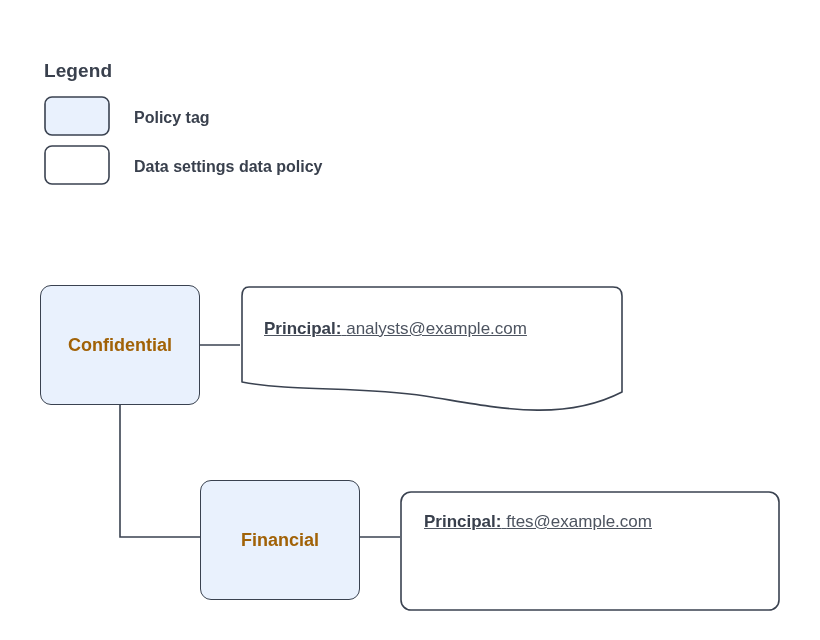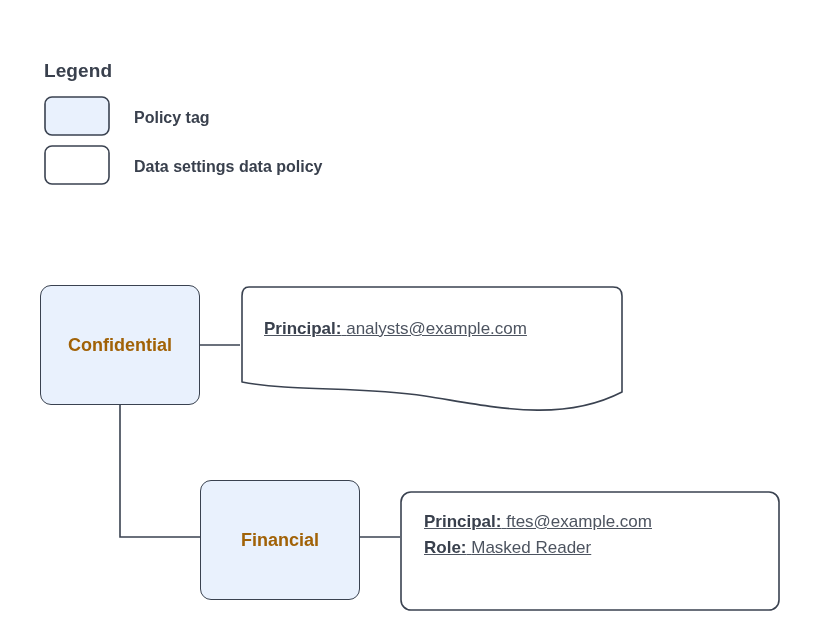--- a/index.html
+++ b/index.html
@@ -166,19 +166,15 @@
   </div>
 
   <div class="detail-wrap" style="left:400px; top:480px; width:380px; height:136px;margin-top:11px;">
     <svg class="detail-svg" width="380" height="120" viewBox="0 0 380 120">
       <rect x="1" y="1" width="378" height="118" rx="10" ry="10" fill="#ffffff" stroke="#3a4250" stroke-width="1.6"></rect>
     </svg>
     <div class="detail-text" style="top:18px;">
       <span class="k">Principal:</span>
       <span>ftes@example.com</span>
     </div>
-    <div class="detail-text" style="top:44px;">
-      <span class="k">Role:</span>
-      <span>Masked Reader</span>
-    </div>
   </div>
 
 </div>
 
 </body></html>

